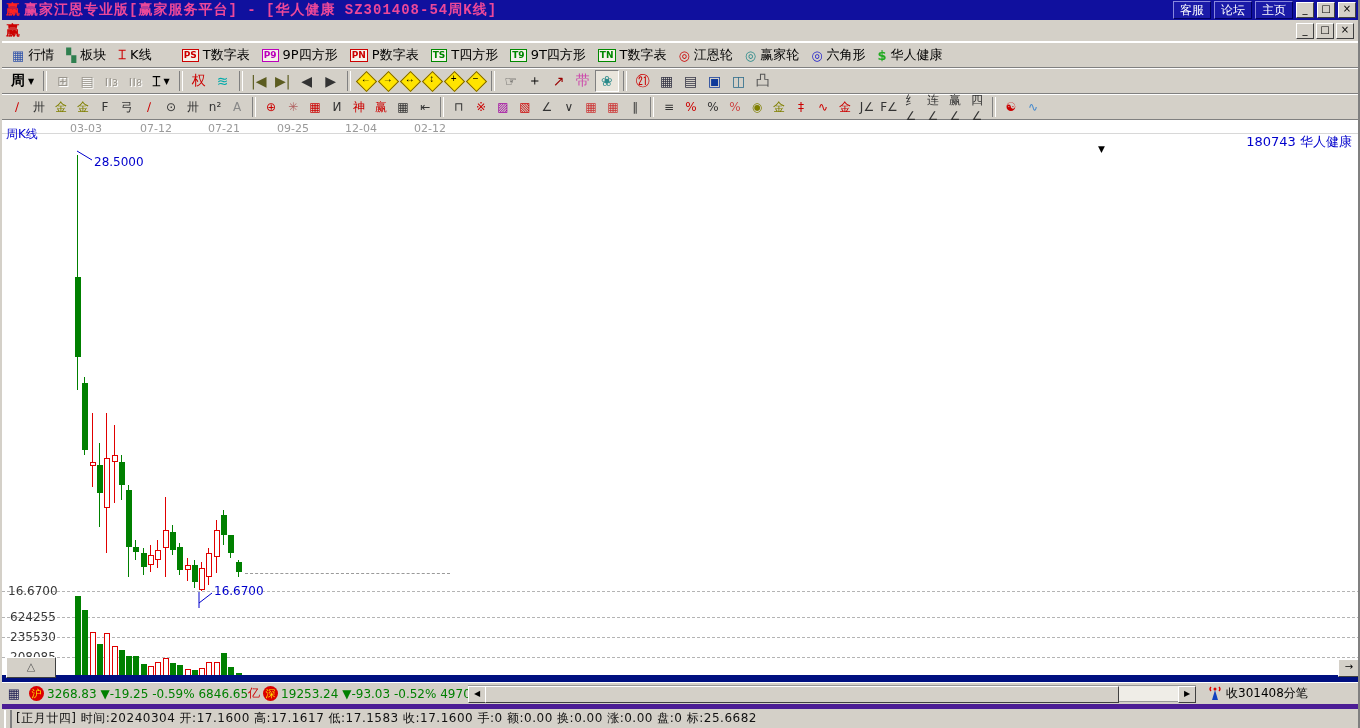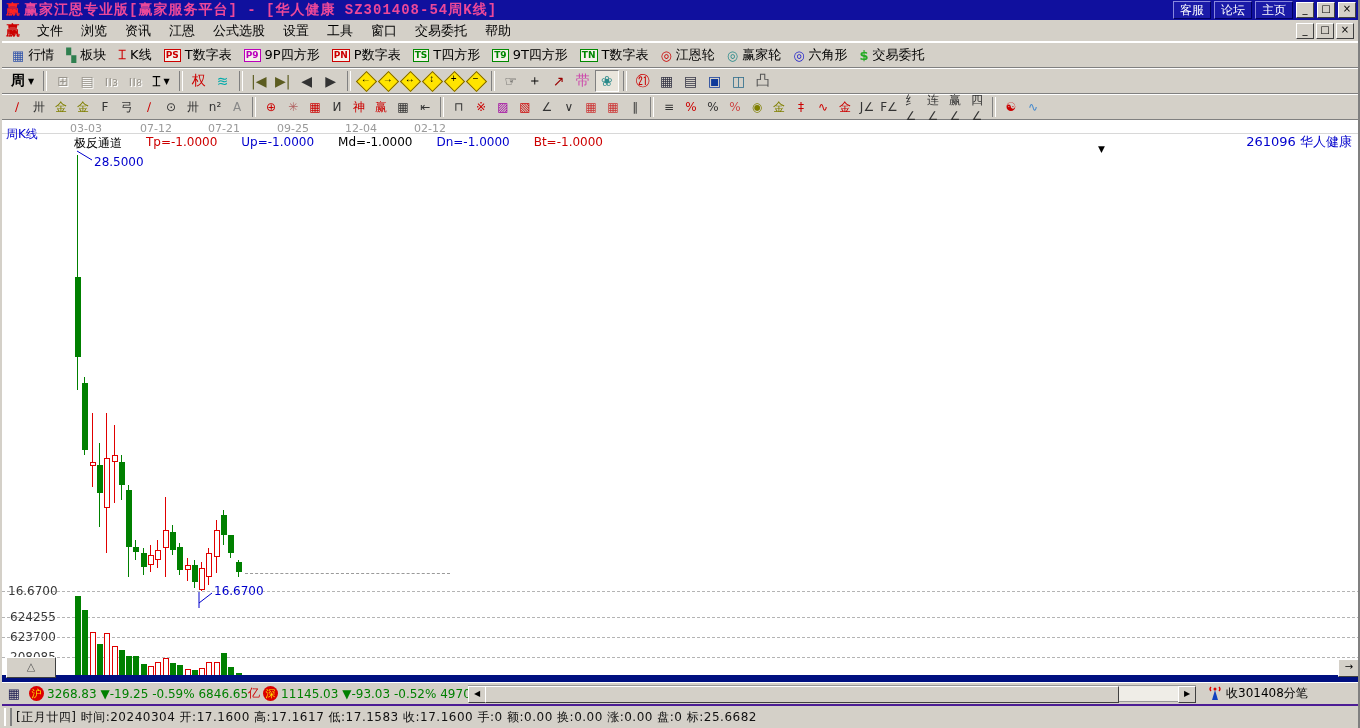--- a/index.html
+++ b/index.html
@@ -84,21 +84,21 @@
     border:1px solid #999;box-sizing:border-box;}
   .sbtn{position:absolute;top:0;width:16px;height:15px;background:#d4d0c8;border:1px solid;
     border-color:#fff #404040 #404040 #fff;font-size:8px;text-align:center;line-height:14px;cursor:pointer;}
   #sthumb{position:absolute;left:16px;top:0;width:632px;height:15px;background:#d4d0c8;
     border:1px solid;border-color:#fff #404040 #404040 #fff;cursor:grab;}
   #feed{position:absolute;left:1206px;top:2px;display:flex;align-items:center;gap:4px;}
   #antenna{width:14px;height:15px;}
   #feed-label{font-size:12px;color:#000;white-space:nowrap;}
   
   #statusbar{position:absolute;left:0;top:704px;width:100%;height:24px;background:#d4d0c8;
-    border-top:2px solid #4c1d95;box-sizing:border-box;display:flex;align-items:center;}
+    border-top:5px solid #4c1d95;box-sizing:border-box;display:flex;align-items:center;}
   #status-grip{width:4px;height:18px;border-left:2px solid #fff;border-right:2px solid #808080;margin:0 4px 0 2px;}
   #status-text{font-size:12px;color:#111;white-space:nowrap;letter-spacing:0.5px;}
 </style>
 </head>
 <body>
 
 <div id="titlebar">
   <span id="app-icon">赢</span>
   <span id="title-text">赢家江恩专业版[赢家服务平台] - [华人健康  SZ301408-54周K线]</span>
   <div id="title-right">
@@ -106,32 +106,20 @@
       <div class="tb-navy">论坛</div>
       <div class="tb-navy">主页</div>
       <div class="wbtn">_</div>
       <div class="wbtn">□</div>
       <div class="wbtn">×</div>
     </div>
 </div>
 
 <div id="menubar">
   <span id="child-icon">赢</span>
-  <span id="menu-items" style="display:flex;">
-      <span class="menu-item">文件</span>
-      <span class="menu-item">浏览</span>
-      <span class="menu-item">资讯</span>
-      <span class="menu-item">江恩</span>
-      <span class="menu-item">公式选股</span>
-      <span class="menu-item">设置</span>
-      <span class="menu-item">工具</span>
-      <span class="menu-item">窗口</span>
-      <span class="menu-item">交易委托</span>
-      <span class="menu-item">帮助</span>
-    </span>
   <div id="menu-right">
       <div class="wbtn">_</div>
       <div class="wbtn">□</div>
       <div class="wbtn">×</div>
     </div>
 </div>
 
 <div id="toolbar1" class="toolbar">
     <button class="tb-main">
       <span class="ic" style="color: rgb(51, 85, 170);">▦</span>
@@ -139,21 +127,21 @@
     </button>
     <button class="tb-main">
       <span class="ic" style="color: rgb(47, 127, 79);">▚</span>
       <span class="lb">板块</span>
     </button>
     <button class="tb-main">
       <span class="ic" style="color: rgb(204, 0, 0);">⌶</span>
       <span class="lb">K线</span>
     </button>
     <button class="tb-main">
-      <span class="badge" style="color: rgb(204, 0, 0); border-color: rgb(204, 0, 0);">PS</span>
+      <span class="badge" style="color: rgb(204, 0, 0); border-color: rgb(204, 0, 0); margin-left: 18px;">PS</span>
       <span class="lb">T数字表</span>
     </button>
     <button class="tb-main">
       <span class="badge" style="color: rgb(187, 0, 187); border-color: rgb(187, 0, 187);">P9</span>
       <span class="lb">9P四方形</span>
     </button>
     <button class="tb-main">
       <span class="badge" style="color: rgb(204, 0, 0); border-color: rgb(204, 0, 0);">PN</span>
       <span class="lb">P数字表</span>
     </button>
@@ -176,21 +164,21 @@
     <button class="tb-main">
       <span class="ic" style="color: rgb(42, 138, 138);">◎</span>
       <span class="lb">赢家轮</span>
     </button>
     <button class="tb-main">
       <span class="ic" style="color: rgb(34, 34, 204);">◎</span>
       <span class="lb">六角形</span>
     </button>
     <button class="tb-main">
       <span class="ic" style="color: rgb(34, 170, 34);">$</span>
-      <span class="lb">交易委托</span>
+      <span class="lb">华人健康</span>
     </button>
   </div>
 <div id="toolbar2" class="toolbar">
     <div class="combo">
       <b>周</b>
       <span class="caret">▼</span>
     </div>
     <div class="tsep"></div>
     <button class="tbtn disabled">⊞</button>
     <button class="tbtn disabled">▤</button>
@@ -303,30 +291,22 @@
   <div id="date-line"></div>
   <span id="pane-label">周K线</span>
   <div id="date-ticks">
       <span class="datetick" style="left: 68px;">03-03</span>
       <span class="datetick" style="left: 138px;">07-12</span>
       <span class="datetick" style="left: 206px;">07-21</span>
       <span class="datetick" style="left: 275px;">09-25</span>
       <span class="datetick" style="left: 343px;">12-04</span>
       <span class="datetick" style="left: 412px;">02-12</span>
     </div>
-  <div id="ind-row">
-    <span style="color:#000;">极反通道</span>
-  <span style="color: rgb(204, 0, 0);">Tp=-1.0000</span>
-      <span style="color: rgb(0, 0, 204);">Up=-1.0000</span>
-      <span style="color: rgb(0, 0, 0);">Md=-1.0000</span>
-      <span style="color: rgb(0, 0, 204);">Dn=-1.0000</span>
-      <span style="color: rgb(204, 0, 0);">Bt=-1.0000</span>
-    </div>
   <span id="ind-caret">▼</span>
-  <span id="stock-label">261096  华人健康</span>
+  <span id="stock-label">180743  华人健康</span>
 
   <div id="gridlines">
       <div class="hgrid" style="top: 471px;"></div>
       <div class="hgrid" style="top: 497px;"></div>
       <div class="hgrid" style="top: 517px;"></div>
       <div class="hgrid" style="top: 537px;"></div>
     </div>
   <div id="plot">
       <div class="wick" style="left: 75px; top: 35px; height: 234.798px; background: rgb(0, 128, 0);"></div>
       <div class="body-g" style="left: 73px; top: 157.007px; width: 6px; height: 79.9862px;"></div>
@@ -406,39 +386,39 @@
     <line x1="75" y1="31" x2="90" y2="40" stroke="#0000cc" stroke-width="1"></line>
     <line x1="197" y1="472" x2="197" y2="488" stroke="#0000cc" stroke-width="1"></line>
     <line x1="197" y1="483" x2="210" y2="473" stroke="#0000cc" stroke-width="1"></line>
   </svg>
 
   <span id="high-label">28.5000</span>
   <span id="low-marker-label">16.6700</span>
   <span id="low-axis-label">16.6700</span>
   <div id="vol-labels">
       <span class="volgrid-label" style="top: 490px;">624255</span>
-      <span class="volgrid-label" style="top: 510px;">623700</span>
+      <span class="volgrid-label" style="top: 510px;">235530</span>
       <span class="volgrid-label" style="top: 530px;">208085</span>
     </div>
 
   <div id="axis-strip"></div>
   <div id="panel-toggle">△</div>
   <div id="expand-right">→</div>
 </div>
 
 <div id="indexbar">
   <span id="grid-btn">▦</span>
   <span class="idx-circle">沪</span>
   <span class="idx-text">3268.83</span>&nbsp;
   <span class="idx-text">▼-19.25</span>&nbsp;
   <span class="idx-text">-0.59%</span>&nbsp;
   <span class="idx-text">6846.65</span>
   <span class="idx-unit">亿</span>
   <span class="idx-circle">深</span>
-  <span class="idx-text">11145.03</span>&nbsp;
+  <span class="idx-text">19253.24</span>&nbsp;
   <span class="idx-text">▼-93.03</span>&nbsp;
   <span class="idx-text">-0.52%</span>&nbsp;
   <span class="idx-text">4970.2</span>
 
   <div id="hscroll">
     <div class="sbtn" style="left:-1px;">◀</div>
     <div id="sthumb"></div>
     <div class="sbtn" style="right:-1px;">▶</div>
   </div>
 

